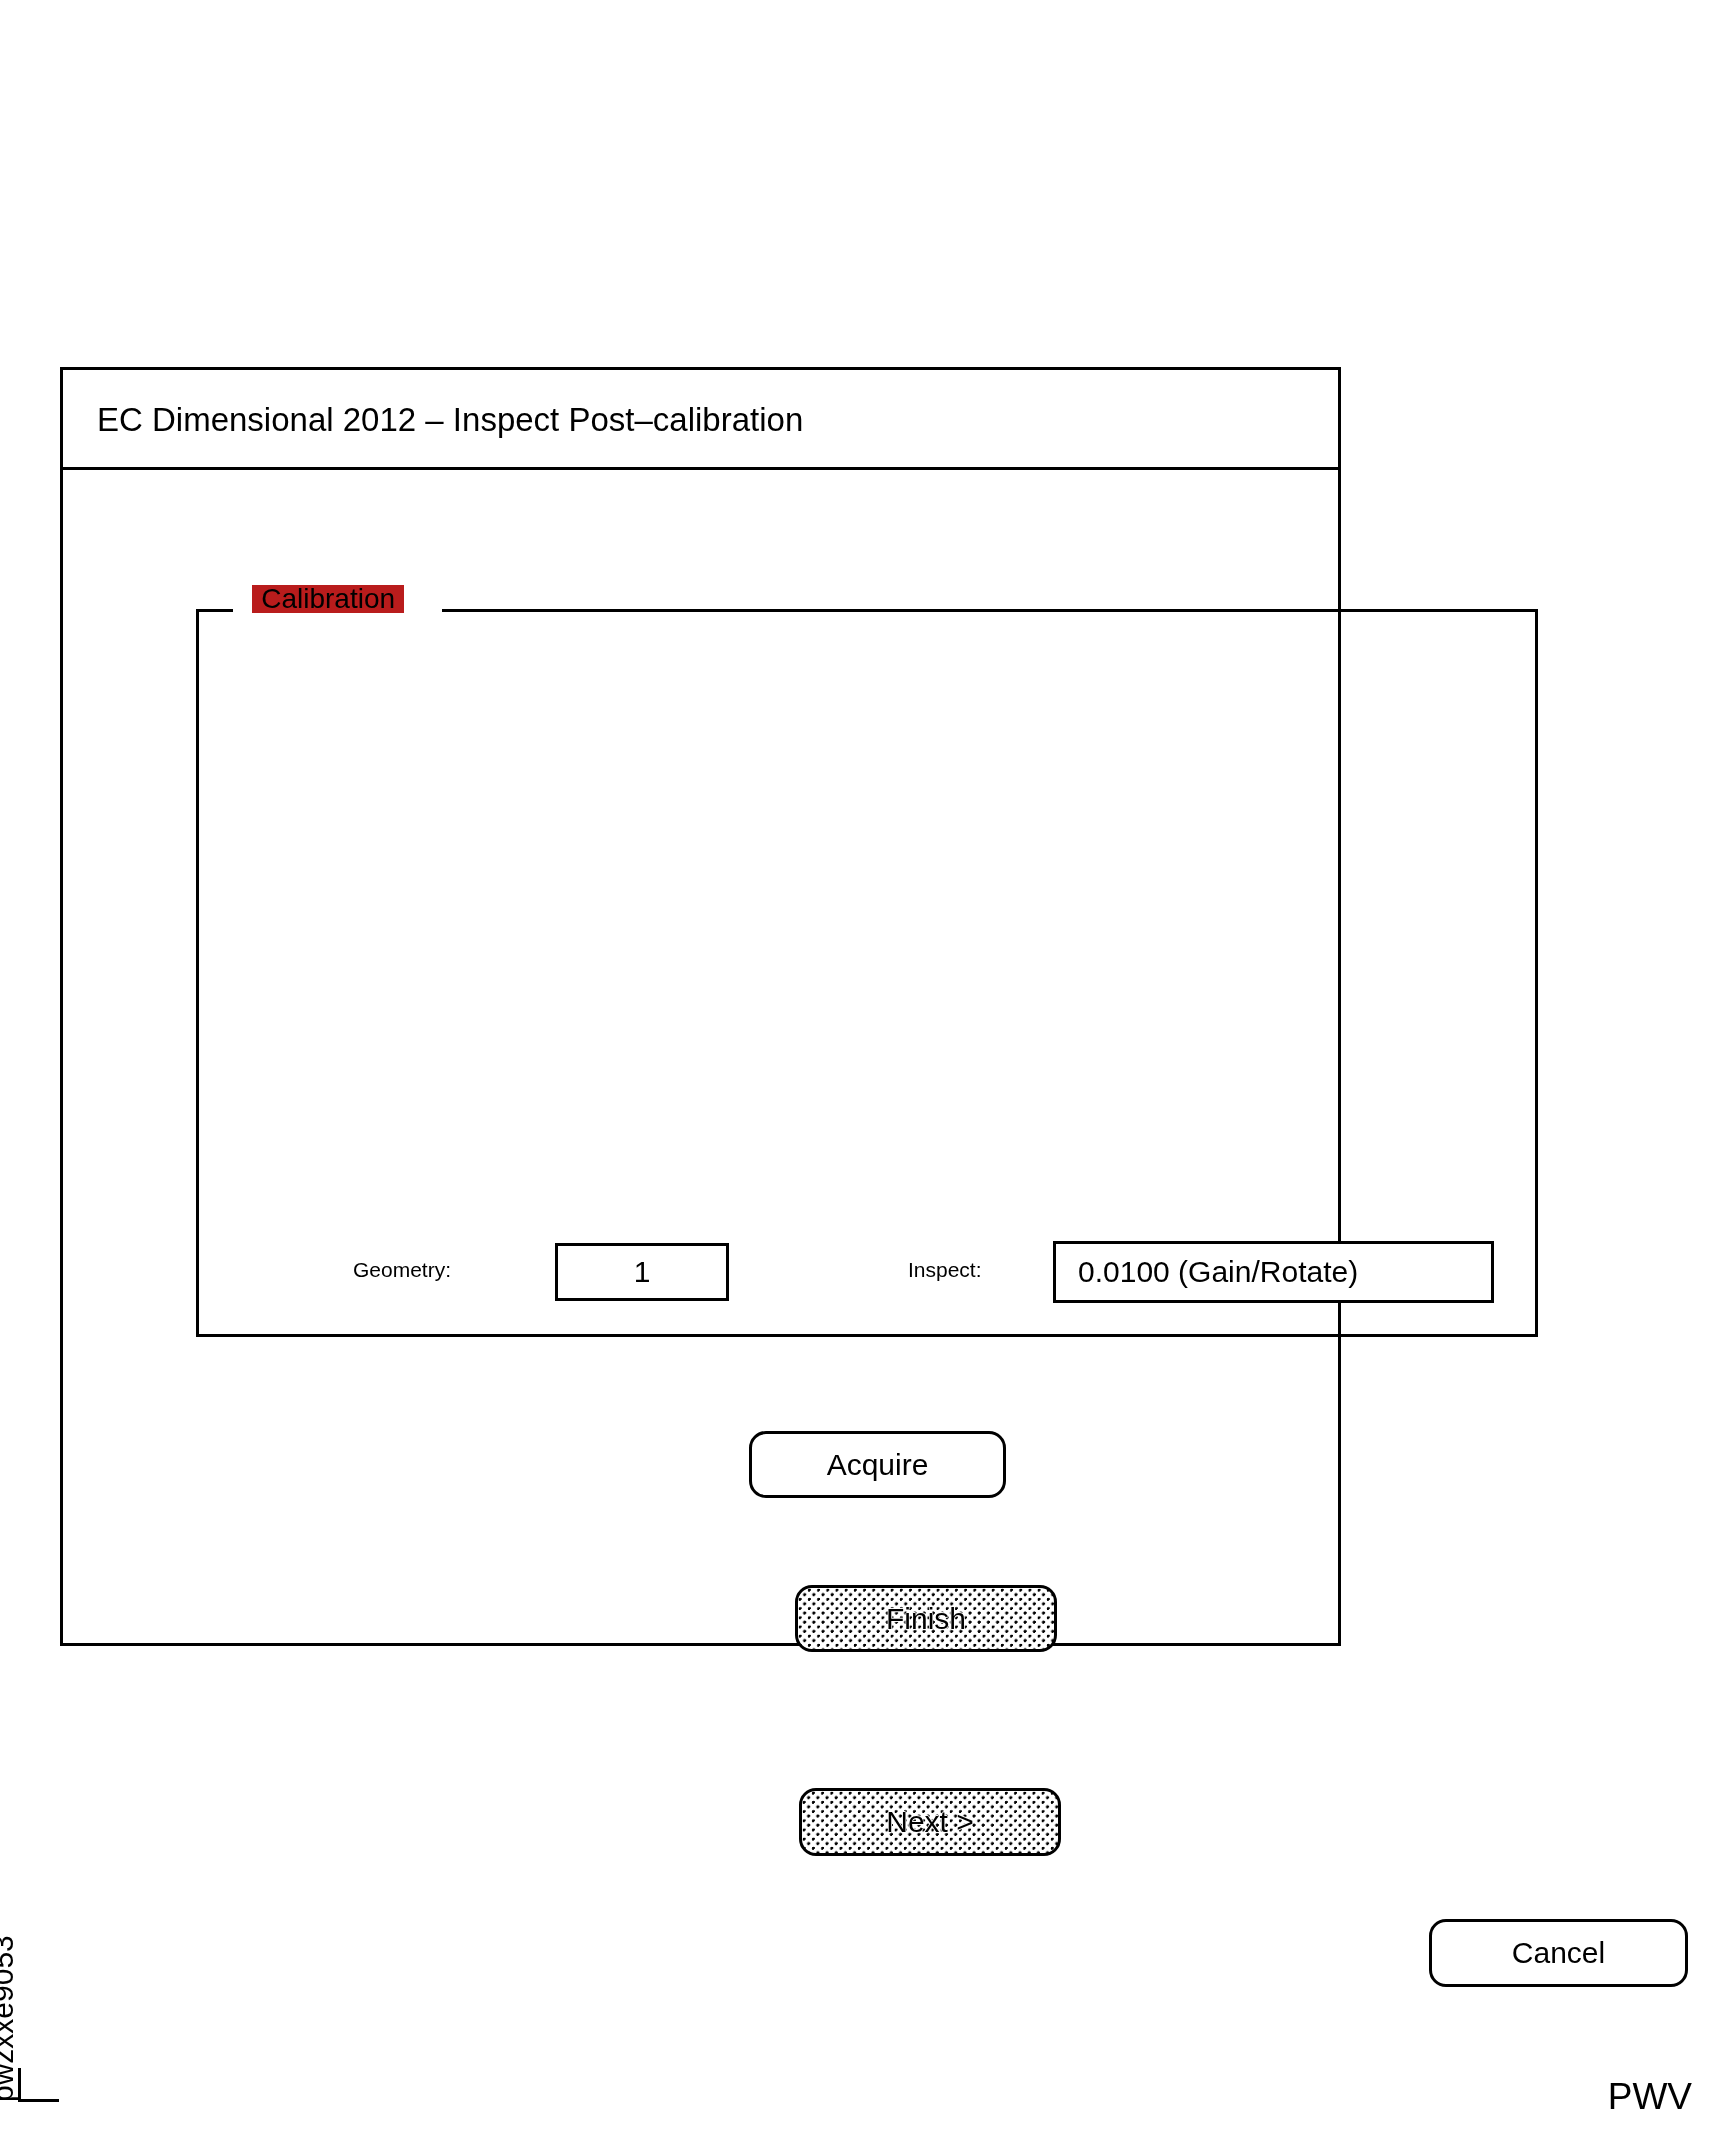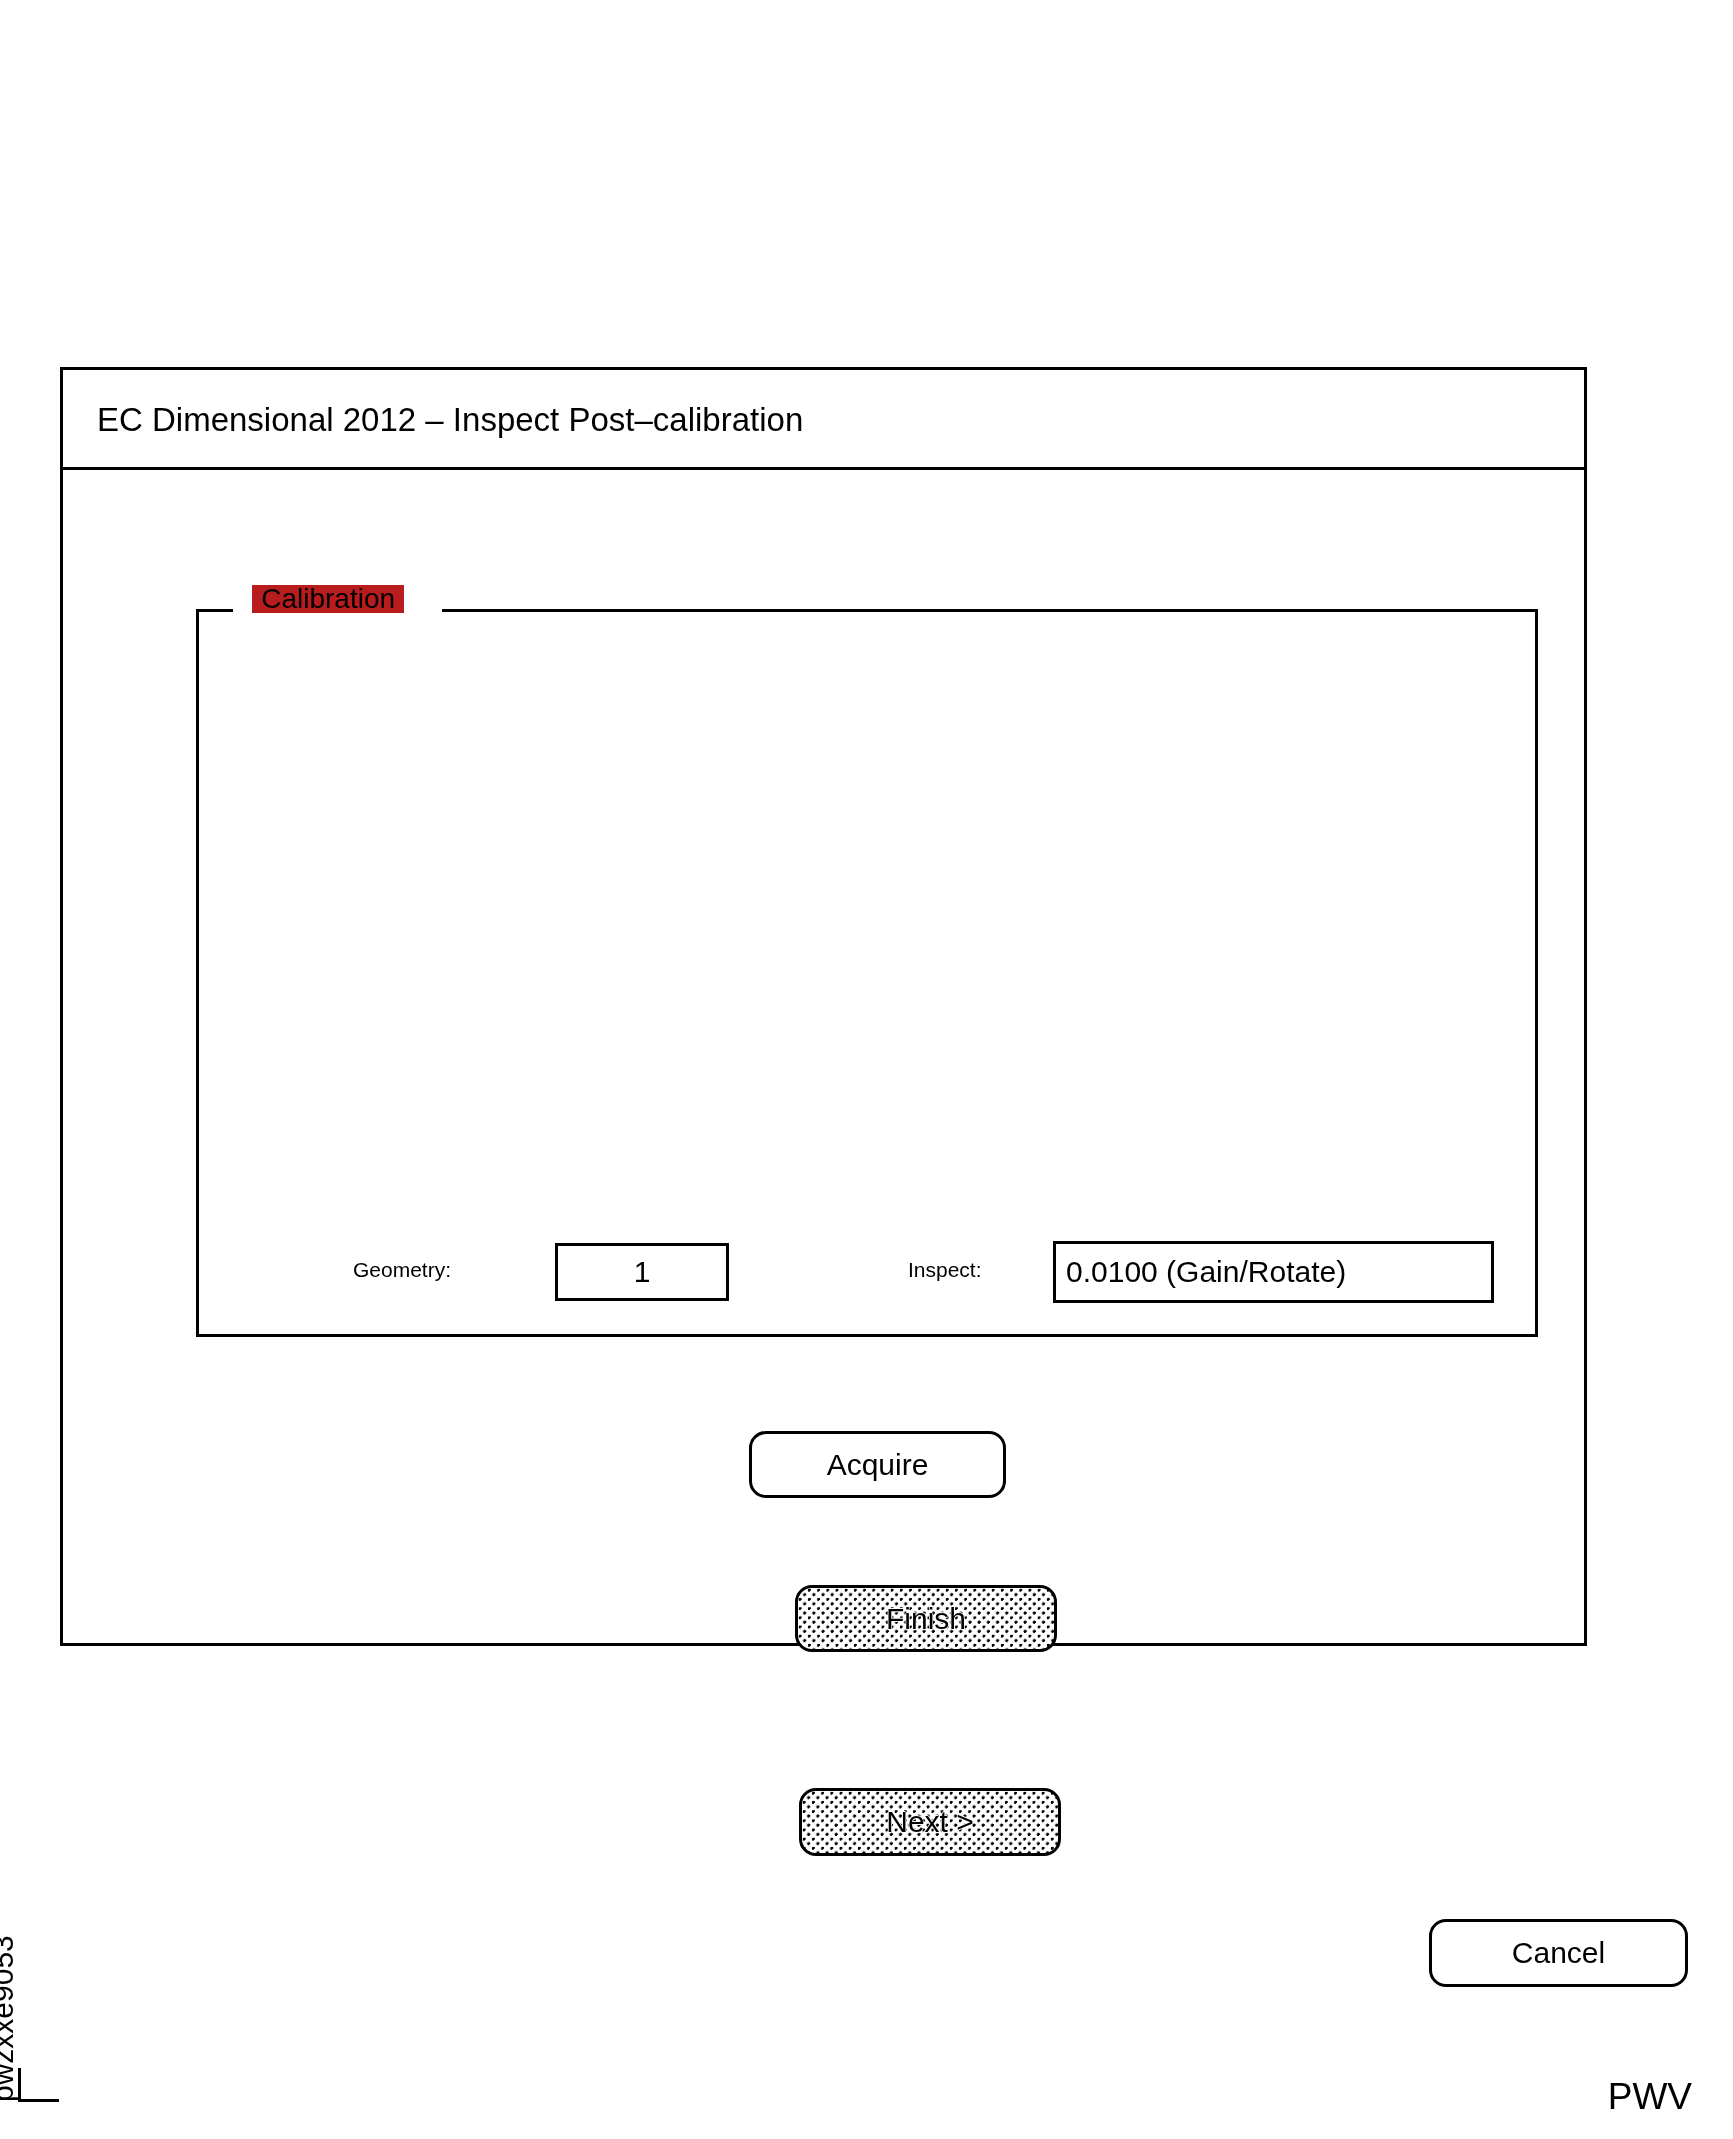--- a/index.html
+++ b/index.html
@@ -14,21 +14,21 @@
     font-family: "Liberation Sans", sans-serif;
     color: #000000;
     overflow: hidden;
   }
 
   
   .window {
     position: absolute;
     left: 60px;
     top: 367px;
-    width: 1527px;
+    width: 1281px;
     height: 1279px;
     border: 3.9px solid #000;
     box-sizing: border-box;
     background: #fff;
   }
   .titlebar {
     position: absolute;
     left: 0;
     top: 0;
     right: 0;
@@ -153,21 +153,21 @@
 
   #label-geometry { left: 290px; top: 889px; }
   #field-geometry {
     left: 492px; top: 873px; width: 174px; height: 58px;
     justify-content: center;
   }
   #label-offset   { left: 845px; top: 889px; }
   #field-offset {
     left: 990px; top: 871px; width: 441px; height: 62px;
     justify-content: flex-start;
-    padding-left: 10px;
+    padding-left: 22px;
     text-align: center;
   }
 
   
   .figure-id {
     position: absolute;
     left: 18.3px;
     top: 1879px;
     width: 41px;
     height: 223px;

